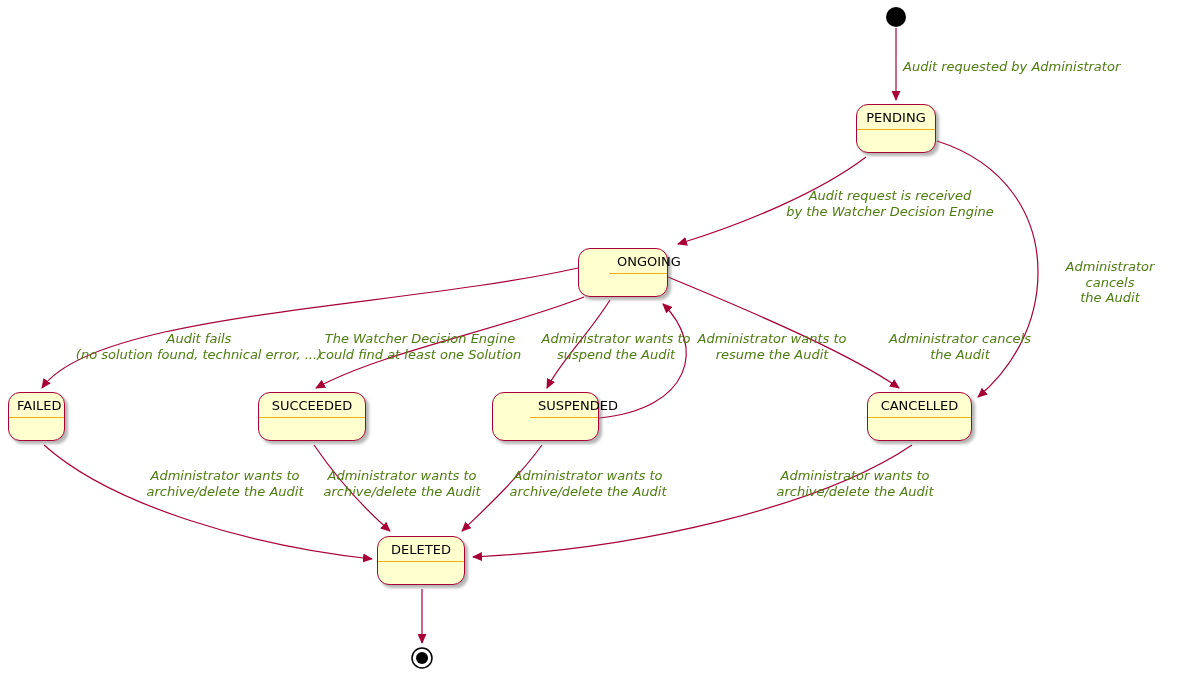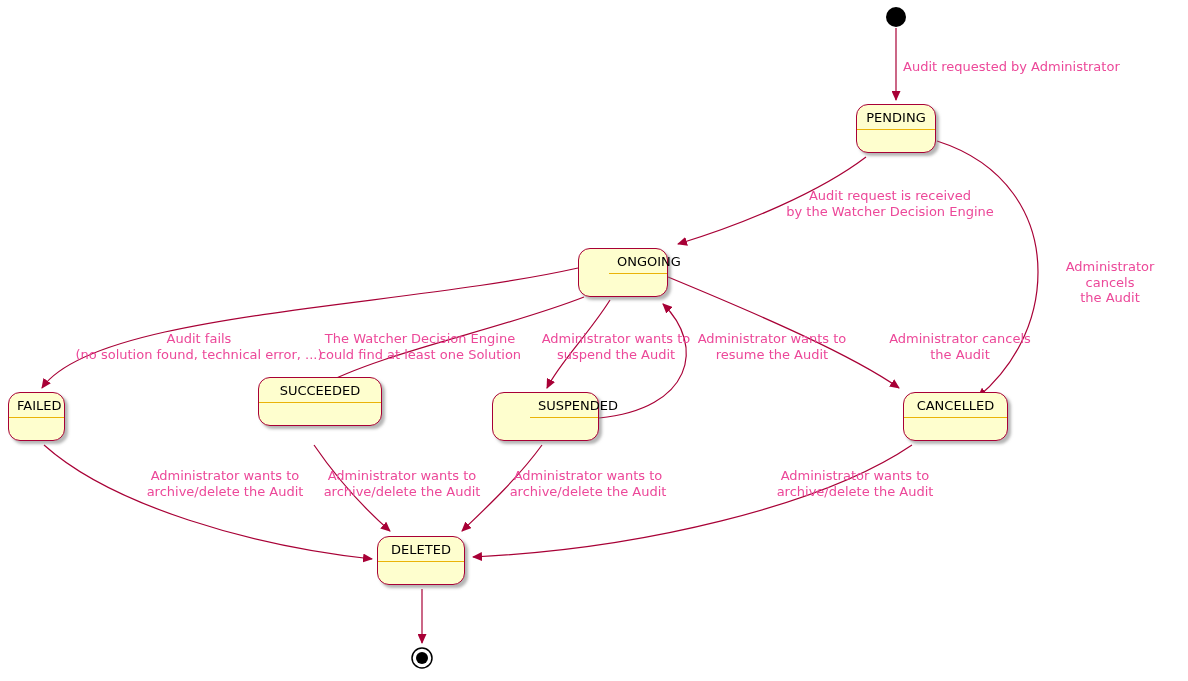--- a/index.html
+++ b/index.html
@@ -37,25 +37,26 @@
     padding: 5px 8px 4px 8px;
     border-bottom: 1px solid #eab308;
     white-space: nowrap;
   }
   .state-body {
     height: 22px;
   }
   .edge-label {
     position: absolute;
     font-size: 13px;
-    color: #ec4899;
+    color: #4d7c0f;
     text-align: center;
     white-space: pre-line;
     line-height: 15.5px;
     transform: translateX(-50%);
+    font-style: italic;
   }
   .edge-label.left-anchored {
     transform: none;
     text-align: left;
   }
 </style>
 </head>
 <body>
 
 <div id="canvas">
@@ -107,31 +108,31 @@
   <div class="state" style="left:578px; top:248px; width:90px;padding-left:30px;">
     <div class="state-title">ONGOING</div>
     <div class="state-body"></div>
   </div>
 
   <div class="state" style="left:8px; top:392px; width:57px;">
     <div class="state-title">FAILED</div>
     <div class="state-body"></div>
   </div>
 
-  <div class="state" style="left:258px; top:377px; width:124px;">
+  <div class="state" style="left:258px; top:392px; width:108px;">
     <div class="state-title">SUCCEEDED</div>
     <div class="state-body"></div>
   </div>
 
   <div class="state" style="left:492px; top:392px; width:107px;padding-left:37px;">
     <div class="state-title">SUSPENDED</div>
     <div class="state-body"></div>
   </div>
 
-  <div class="state" style="left:867px; top:392px; width:105px;margin-left:36px;">
+  <div class="state" style="left:867px; top:392px; width:105px;">
     <div class="state-title">CANCELLED</div>
     <div class="state-body"></div>
   </div>
 
   <div class="state" style="left:377px; top:536px; width:88px;">
     <div class="state-title">DELETED</div>
     <div class="state-body"></div>
   </div>
 
   <div class="edge-label left-anchored" style="left:903px; top:59px;">Audit requested by Administrator</div>

